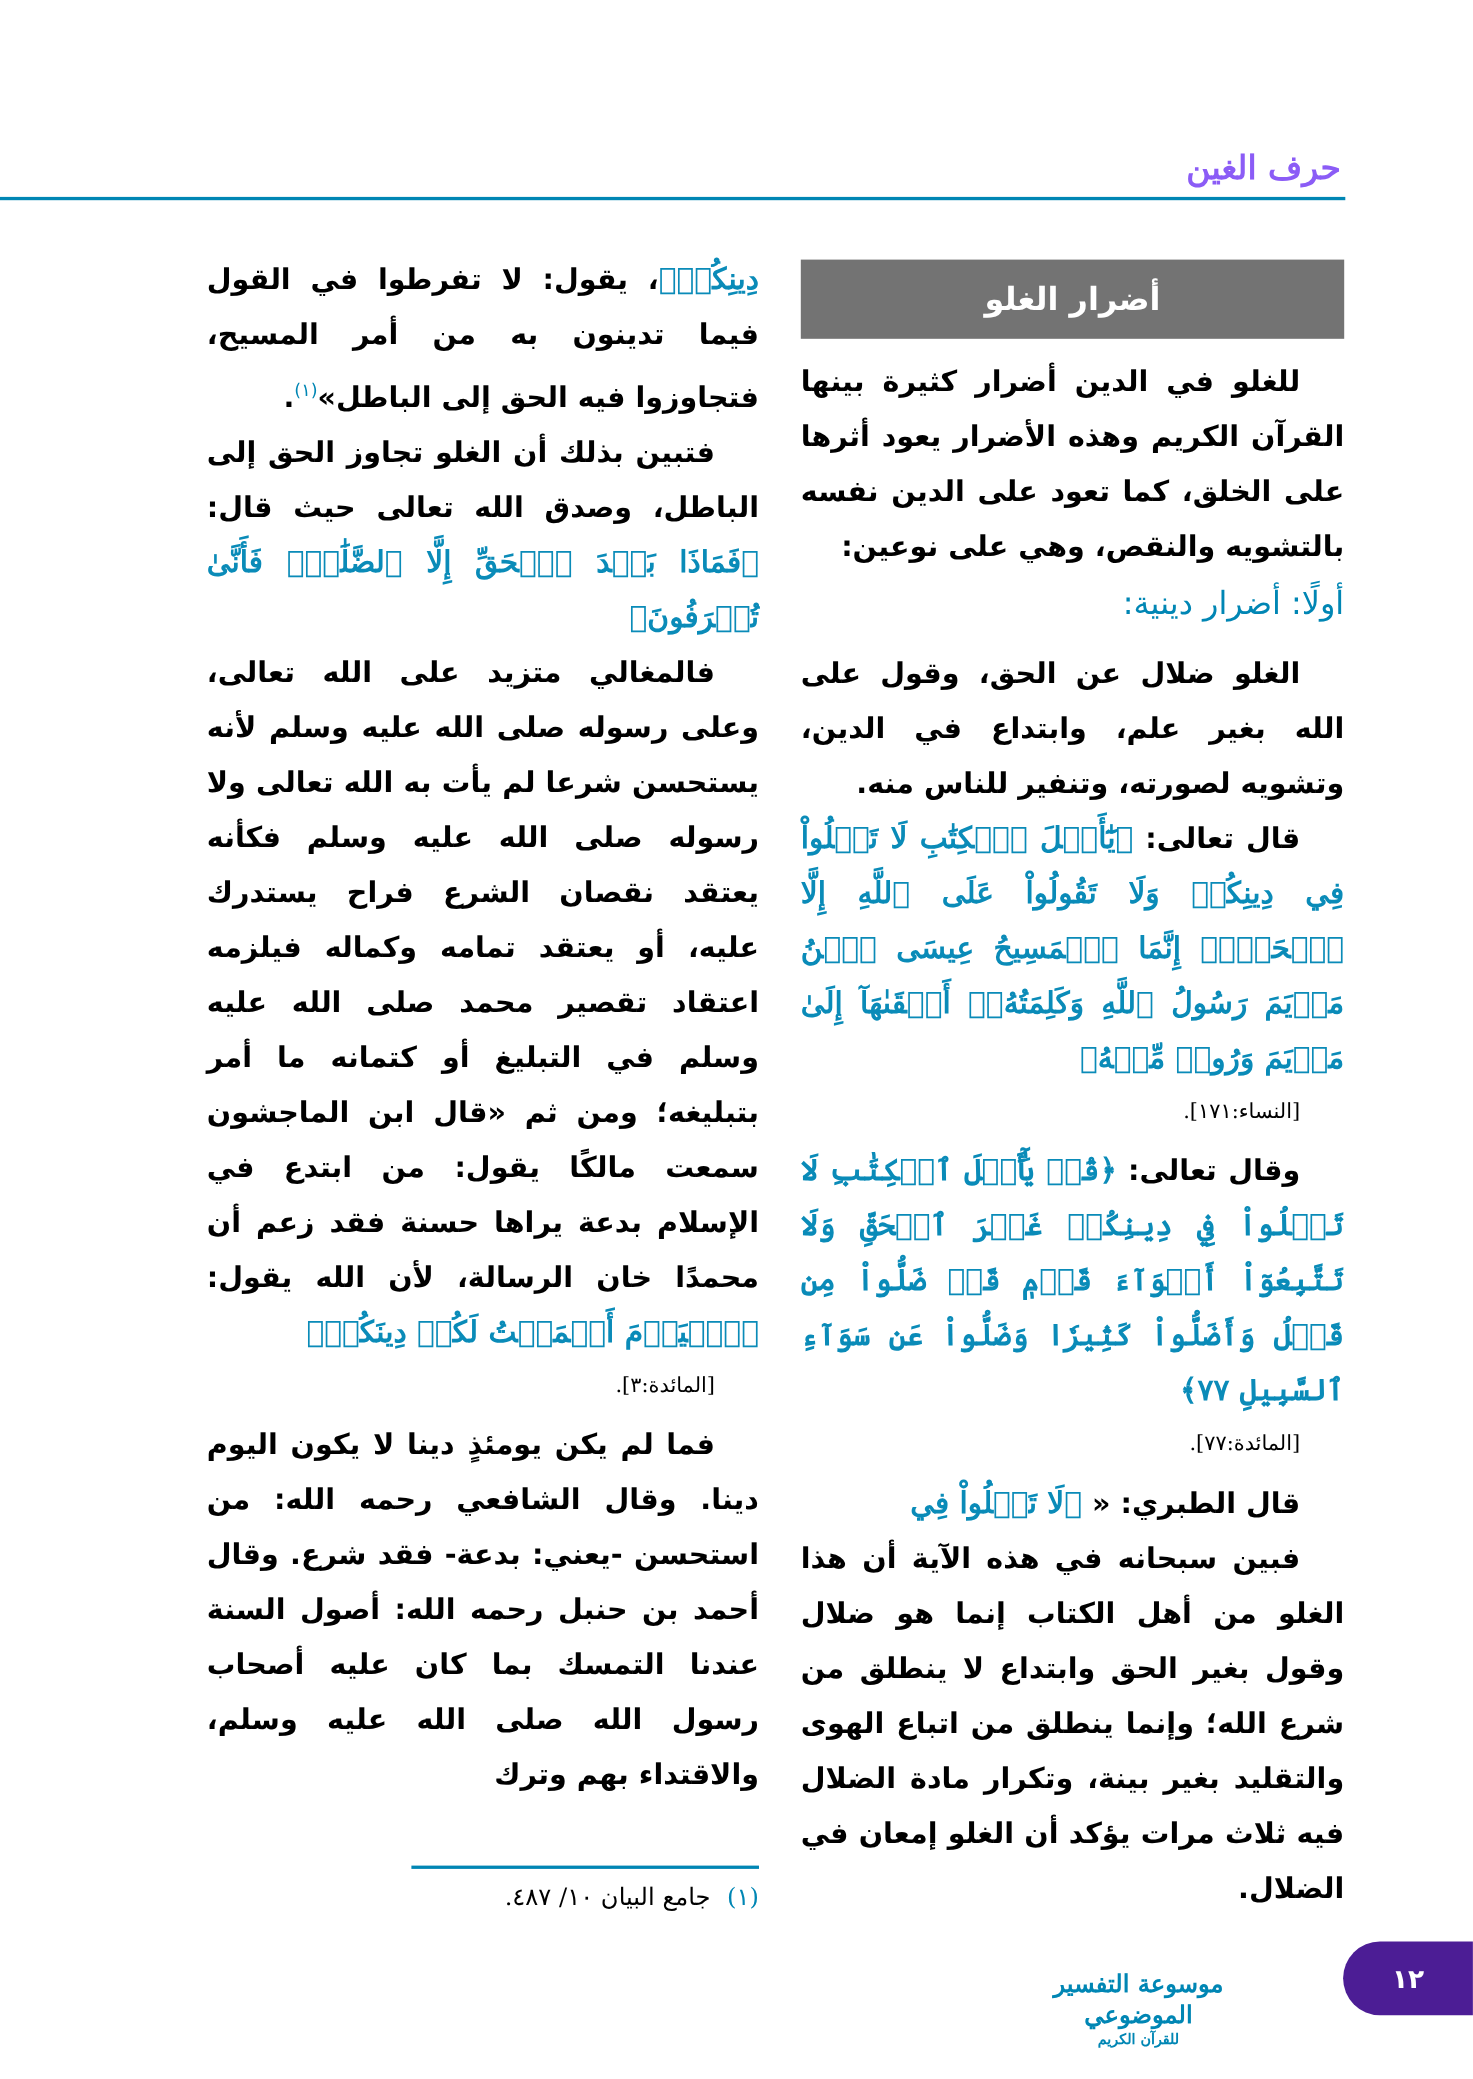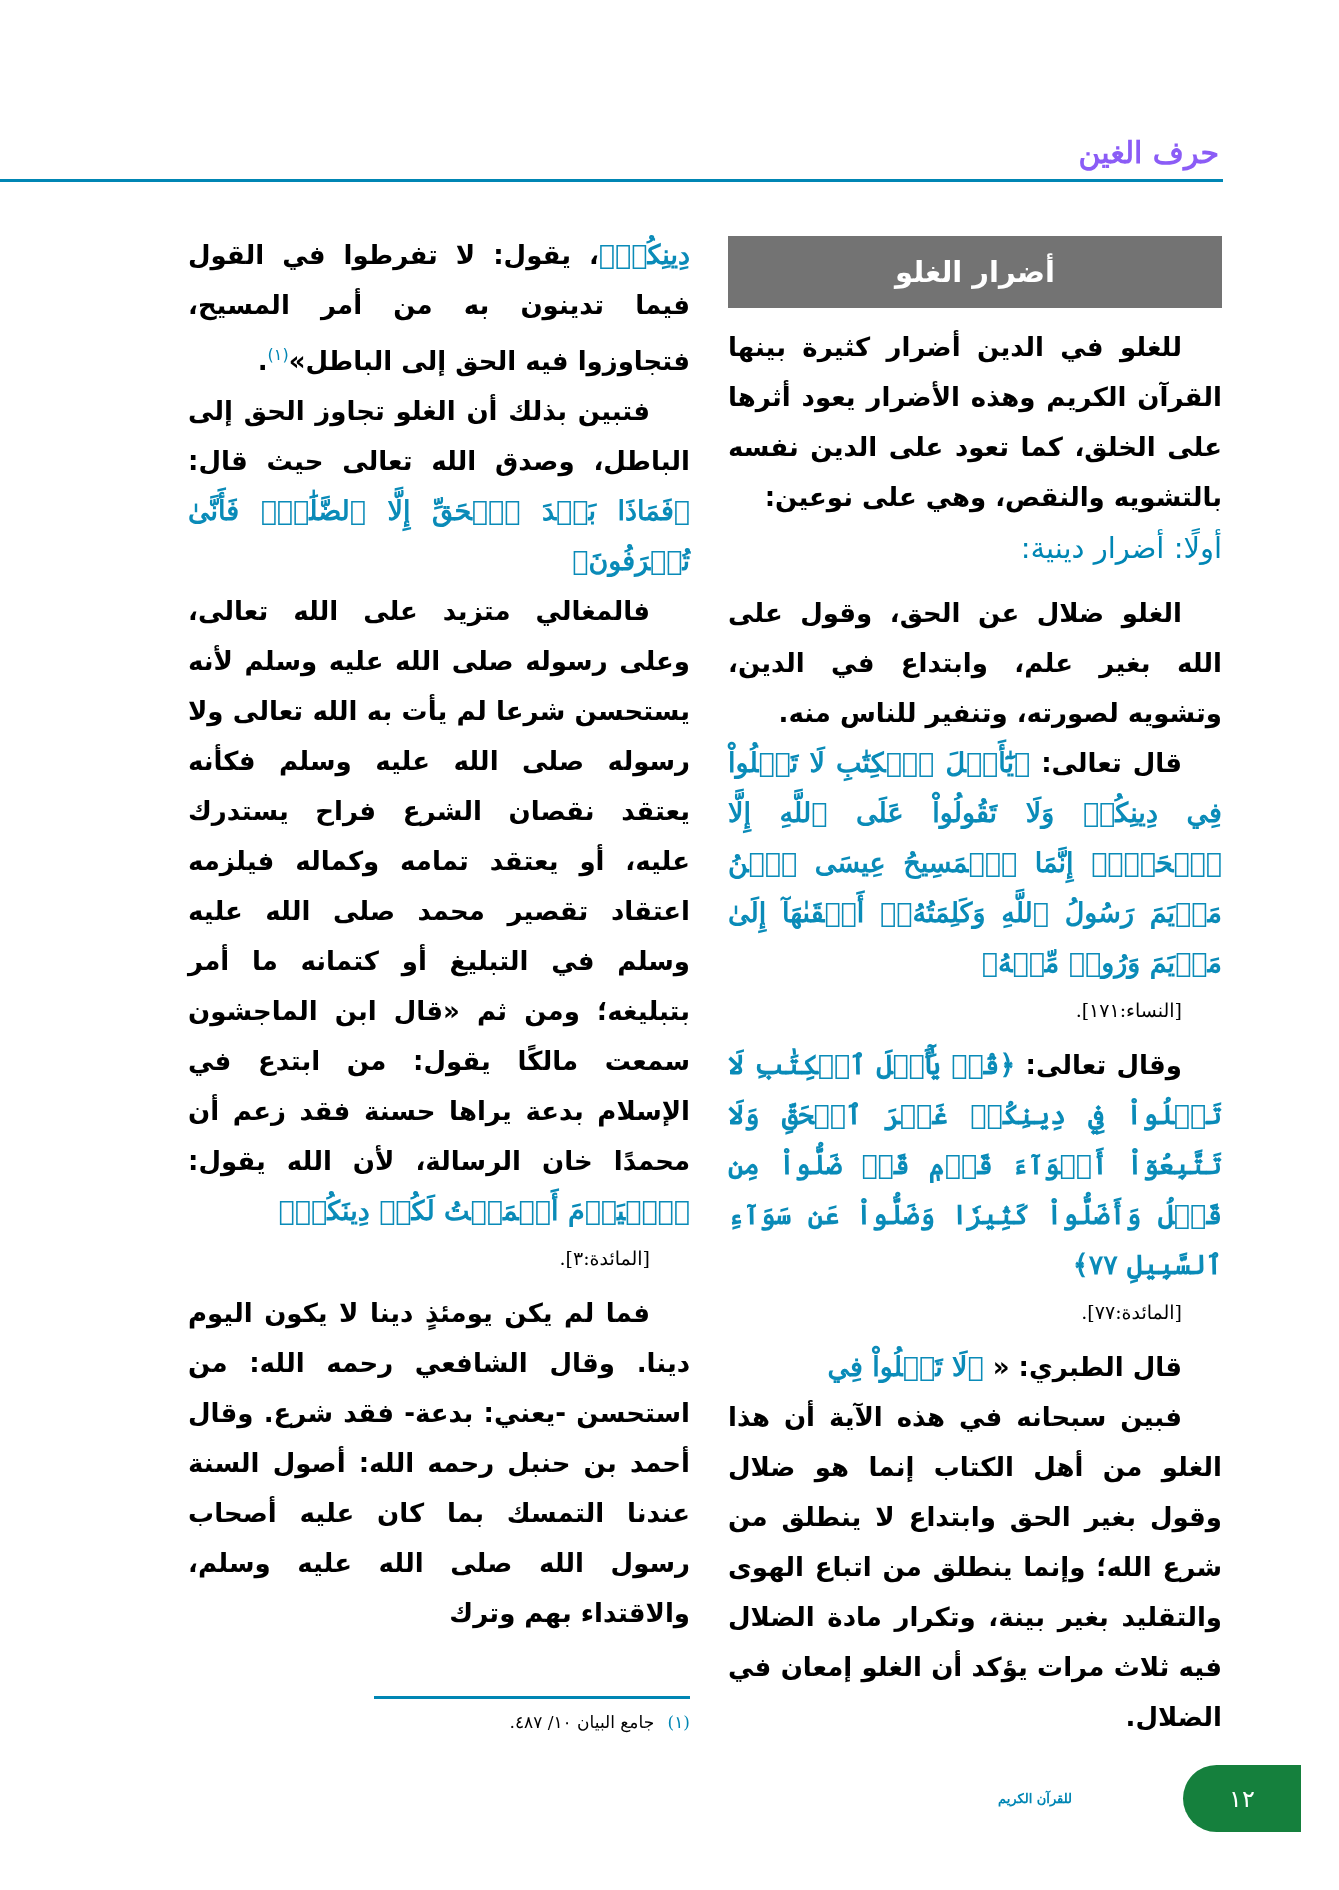--- a/index.html
+++ b/index.html
@@ -24,31 +24,31 @@
   .para.indent { text-indent:40px; }
   .subhead { color:#0086b4; font-size:29px; line-height:52px; margin:0 0 14px 0; }
   .verse { color:#0a8bb8; font-family:"DejaVu Serif", serif; font-size:27px; line-height:50px; }
   .ref { font-family:"DejaVu Serif", serif; font-size:19px; font-weight:normal; line-height:40px;
          display:block; margin:2px 0 10px 0; }
   .fnmark { color:#0086b4; font-size:16px; vertical-align:super; font-weight:normal; }
 
   
   .fn-rule { position:absolute; top:1696px; left:374px; width:316px; height:3px; background:#0086b4; }
   .footnote { position:absolute; top:1712px; left:370px; width:320px; direction:rtl; text-align:right;
-              font-family:"DejaVu Serif", serif; font-size:17px; }
+              font-family:"DejaVu Serif", serif; font-size:22px; }
   .footnote .fn-num { color:#0086b4; margin-left:8px; }
 
   
   .book-logo { position:absolute; top:1790px; left:940px; width:190px; direction:rtl; text-align:center;
                color:#0086b4; font-family:"DejaVu Serif", serif; font-weight:bold; }
   .book-logo .l1 { font-size:22px; line-height:28px; letter-spacing:-1px; }
   .book-logo .l2 { font-size:13px; line-height:18px; }
-  .page-tab { position:absolute; top:1765px; left:1183px; width:118px; height:67px; background:#15803d;
+  .page-tab { position:absolute; top:1765px; left:1221px; width:118px; height:67px; background:#4c1d95;
               border-radius:34px 0 0 34px; color:#fff; display:flex; align-items:center; justify-content:center;
-              font-size:24px; font-weight:normal; }
+              font-size:24px; font-weight:bold; }
 </style>
 </head>
 <body>
 
 <div class="page">
 
   <div class="running-head">حرف الغين</div>
   <div class="head-rule"></div>
 
   <div class="col col-right">
@@ -91,19 +91,20 @@
     <p class="para indent">فما لم يكن يومئذٍ دينا لا يكون اليوم دينا. وقال الشافعي رحمه الله: من استحسن -يعني: بدعة- فقد شرع. وقال أحمد بن حنبل رحمه الله: أصول السنة عندنا التمسك بما كان عليه أصحاب رسول الله صلى الله عليه وسلم، والاقتداء بهم وترك</p>
   </div>
 
   <div class="fn-rule"></div>
   <div class="footnote">
     <span class="fn-num">(١)</span>
     <span>جامع البيان ١٠/ ٤٨٧.</span>
   </div>
 
   <div class="book-logo">
+    <div class="l1">موسوعة التفسير الموضوعي</div>
     <div class="l2">للقرآن الكريم</div>
   </div>
   <div class="page-tab">
     <span>١٢</span>
   </div>
 
 </div>
 
 </body></html>

